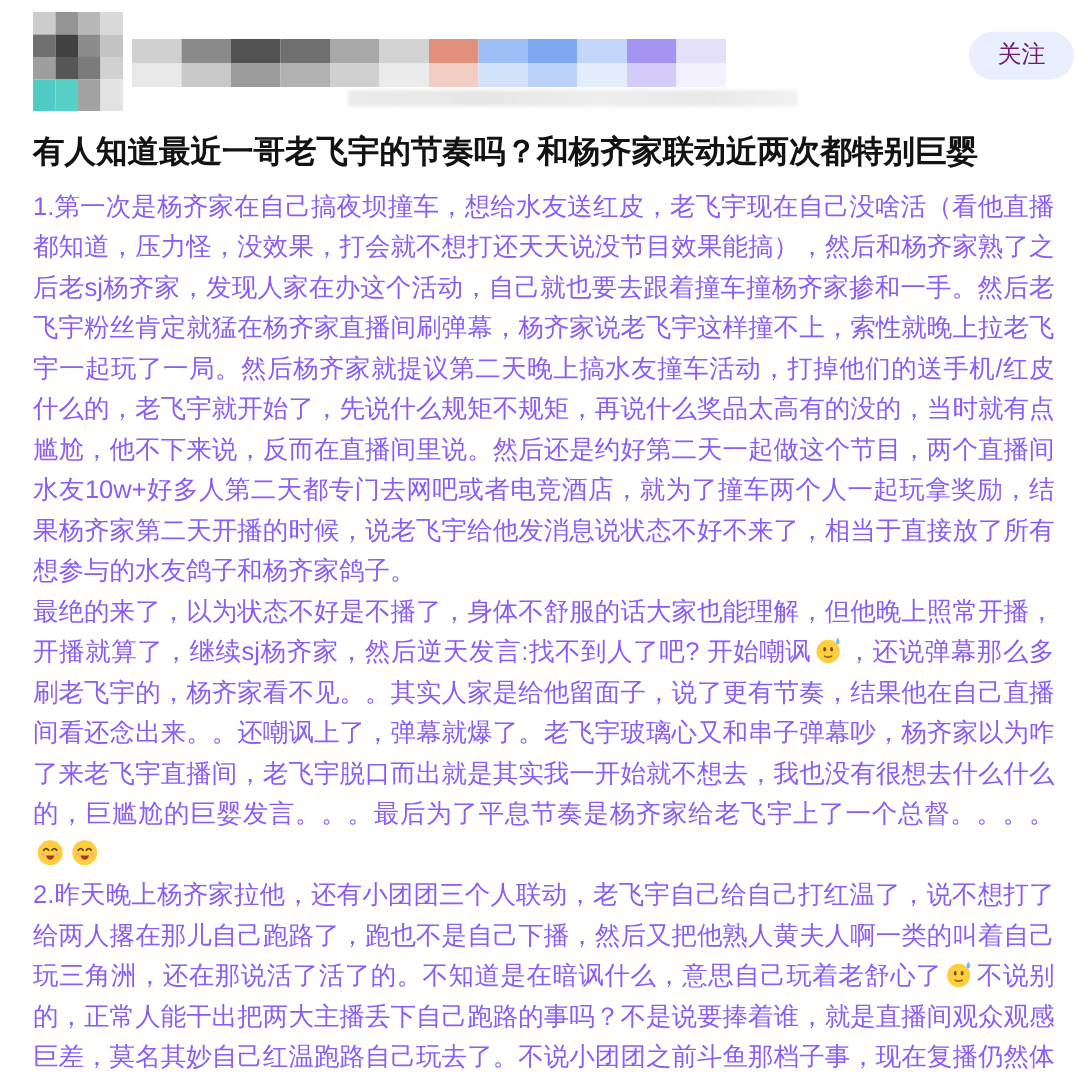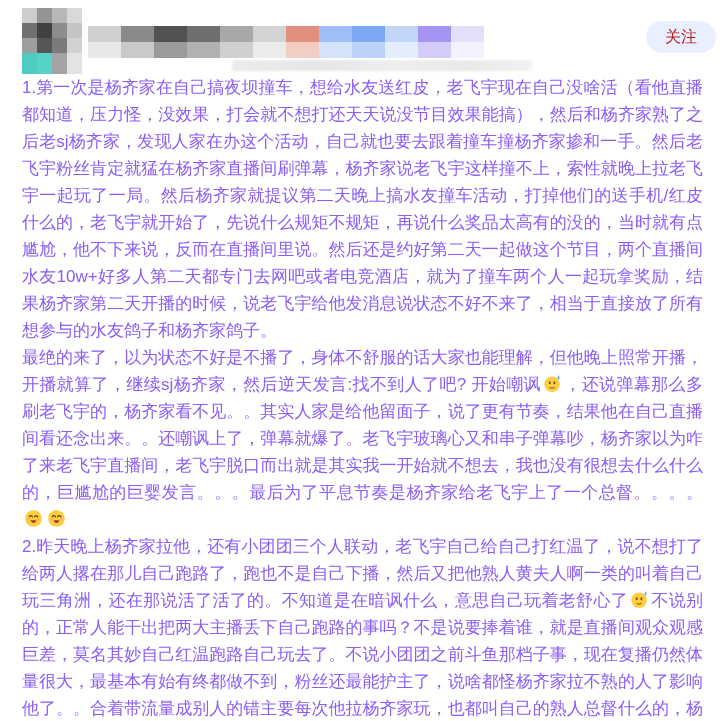--- a/index.html
+++ b/index.html
@@ -12,21 +12,21 @@
   .header{position:relative;height:66px;padding-top:8px;}
   .avatar-mosaic{position:absolute;left:22px;top:8px;width:60px;height:66px;cursor:pointer;}
   .name-mosaic{position:absolute;left:88px;top:26px;width:396px;height:32px;cursor:pointer;}
   .faint-strip{
     position:absolute;left:232px;top:60px;width:300px;height:11px;
     background:linear-gradient(90deg,#d9d9d9 0%,#cfcfcf 30%,#dedede 55%,#d4d4d4 80%,#e6e6e6 100%);
     opacity:.5;filter:blur(1px);border-radius:2px;
   }
   .follow-btn{
     position:absolute;right:9px;top:21px;
-    background:#e9efff;color:#b91c1c;border:none;
+    background:#e9efff;color:#701a75;border:none;
     font-size:16px;line-height:1;padding:8px 19px;border-radius:16px;
     font-family:inherit;cursor:pointer;
   }
   .title{
     margin:14px 22px 8px 22px;
     font-size:21px;line-height:1.35;font-weight:bold;color:#121212;
   }
   .body-text{margin:0 22px;}
   .para{
     margin:0;font-size:17px;line-height:27px;color:#8b5cf6;
@@ -92,20 +92,21 @@
           <rect x="330" y="16" width="33" height="16" fill="#d4cbf8"></rect>
           <rect x="363" y="16" width="33" height="16" fill="#f3f1fd"></rect>
       </svg>
     </div>
 
     <div class="faint-strip"></div>
 
     <button class="follow-btn">关注</button>
   </div>
 
+  <h1 class="title">有人知道最近一哥老飞宇的节奏吗？和杨齐家联动近两次都特别巨婴</h1>
 
   <div class="body-text">
       <p class="para">1.第一次是杨齐家在自己搞夜坝撞车，想给水友送红皮，老飞宇现在自己没啥活（看他直播都知道，压力怪，没效果，打会就不想打还天天说没节目效果能搞），然后和杨齐家熟了之后老sj杨齐家，发现人家在办这个活动，自己就也要去跟着撞车撞杨齐家掺和一手。然后老飞宇粉丝肯定就猛在杨齐家直播间刷弹幕，杨齐家说老飞宇这样撞不上，索性就晚上拉老飞宇一起玩了一局。然后杨齐家就提议第二天晚上搞水友撞车活动，打掉他们的送手机/红皮什么的，老飞宇就开始了，先说什么规矩不规矩，再说什么奖品太高有的没的，当时就有点尴尬，他不下来说，反而在直播间里说。然后还是约好第二天一起做这个节目，两个直播间水友10w+好多人第二天都专门去网吧或者电竞酒店，就为了撞车两个人一起玩拿奖励，结果杨齐家第二天开播的时候，说老飞宇给他发消息说状态不好不来了，相当于直接放了所有想参与的水友鸽子和杨齐家鸽子。</p>
       <p class="para">最绝的来了，以为状态不好是不播了，身体不舒服的话大家也能理解，但他晚上照常开播，开播就算了，继续sj杨齐家，然后逆天发言:找不到人了吧? 开始嘲讽<span class="emoji"><svg viewBox="0 0 24 24" xmlns="http://www.w3.org/2000/svg">
             <circle cx="11.5" cy="13" r="9.8" fill="#ffce3f"></circle>
             <ellipse cx="8.6" cy="11.2" rx="1.2" ry="1.9" fill="#6b4d12"></ellipse>
             <ellipse cx="14.4" cy="11.2" rx="1.2" ry="1.9" fill="#6b4d12"></ellipse>
             <path d="M8.6 17 Q11.5 18.6 14.4 17" stroke="#8a6a1c" stroke-width="1.4" fill="none" stroke-linecap="round"></path>
             <path d="M19.6 1.2 C18 4 17.4 6.2 19.6 7.2 C21.8 6.2 21.2 4 19.6 1.2 Z" fill="#6db5f5"></path>
           </svg></span>，还说弹幕那么多刷老飞宇的，杨齐家看不见。。其实人家是给他留面子，说了更有节奏，结果他在自己直播间看还念出来。。还嘲讽上了，弹幕就爆了。老飞宇玻璃心又和串子弹幕吵，杨齐家以为咋了来老飞宇直播间，老飞宇脱口而出就是其实我一开始就不想去，我也没有很想去什么什么的，巨尴尬的巨婴发言。。。最后为了平息节奏是杨齐家给老飞宇上了一个总督。。。。 <span class="emoji"><svg viewBox="0 0 24 24" xmlns="http://www.w3.org/2000/svg">

